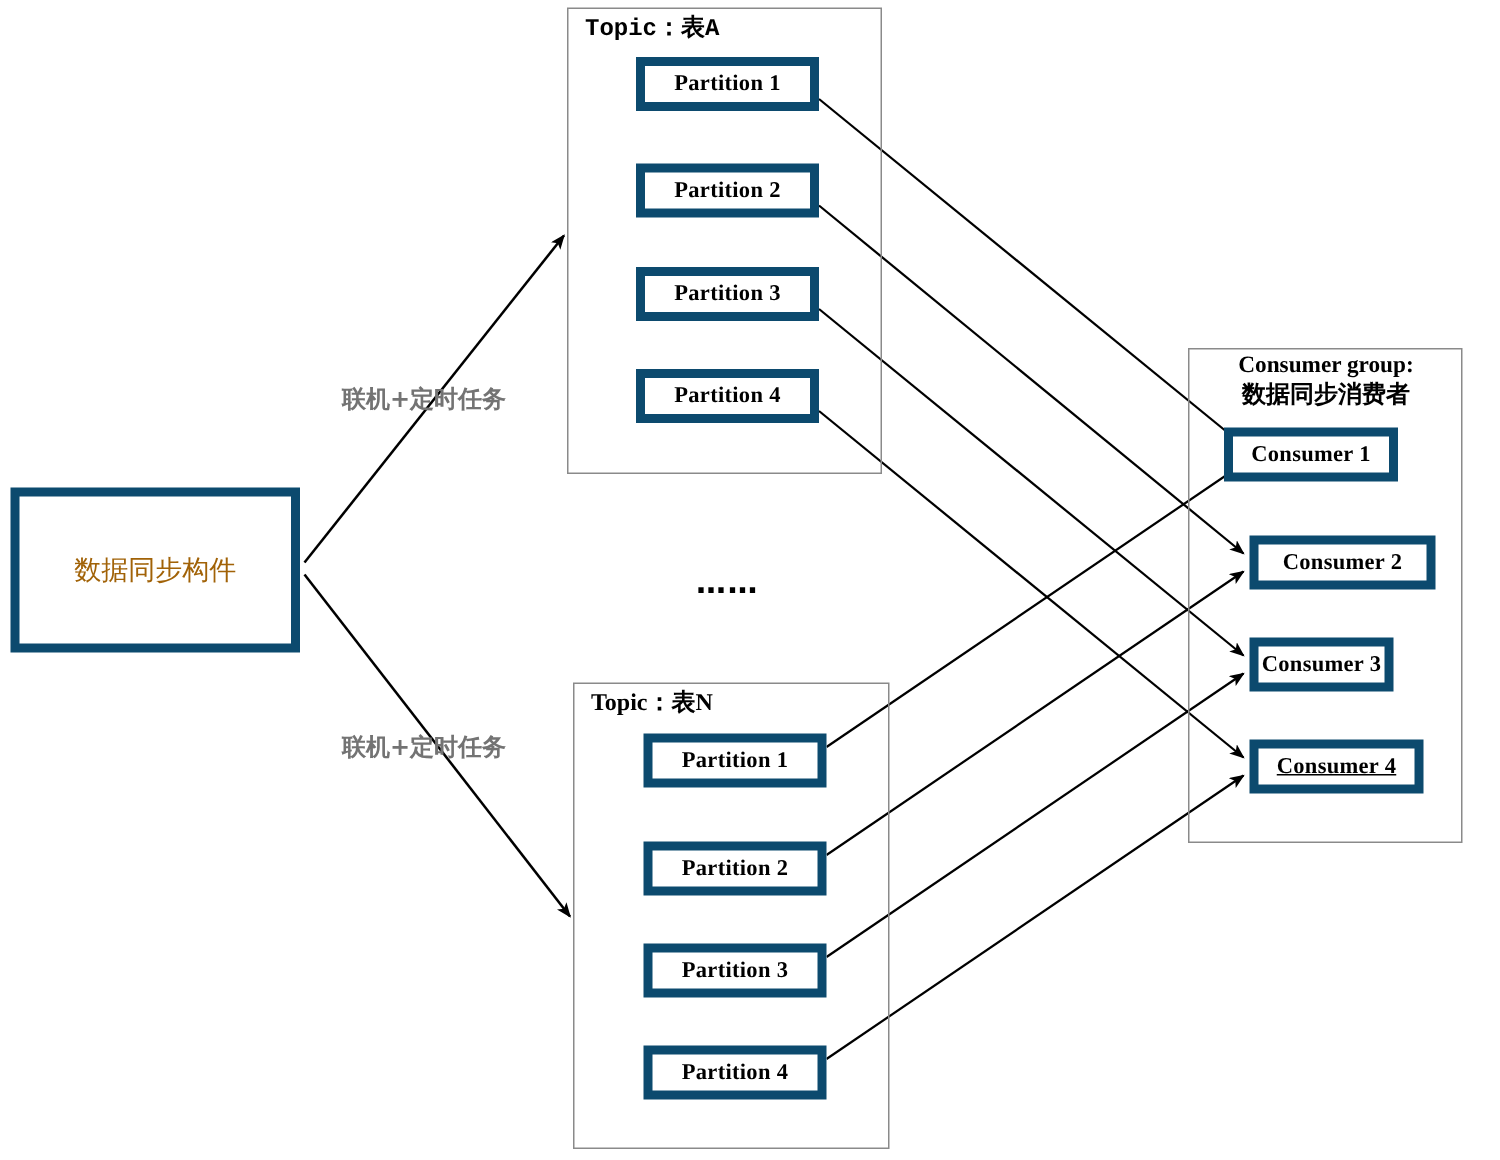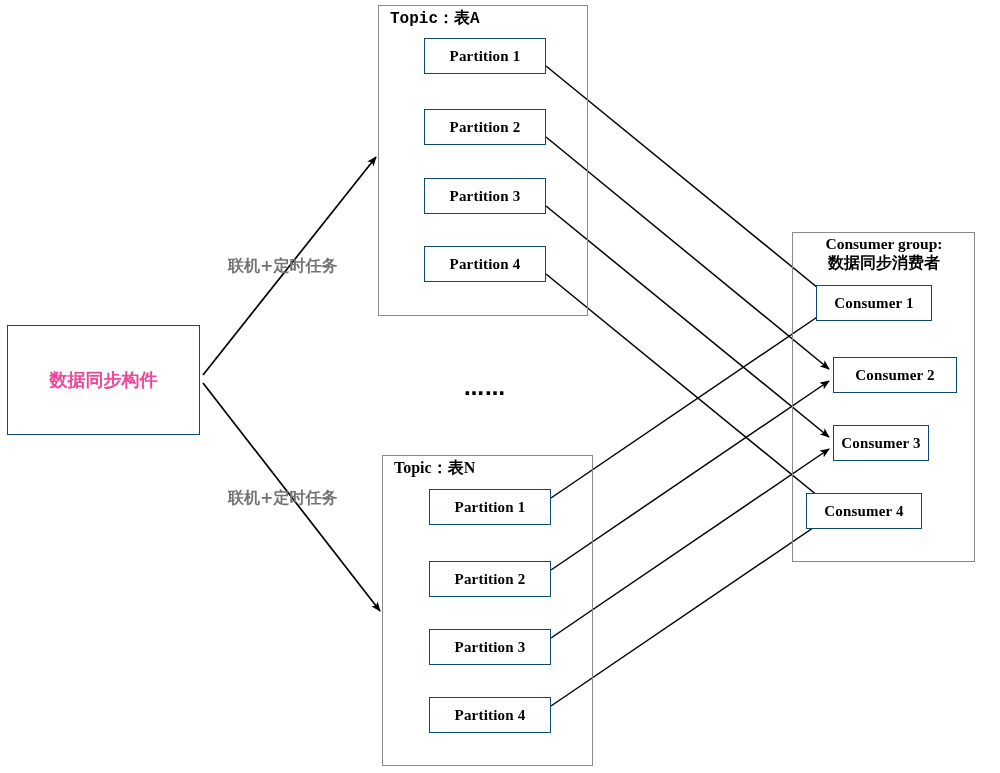--- a/index.html
+++ b/index.html
@@ -27,38 +27,38 @@
     position: absolute;
     box-sizing: border-box;
     border: 1px solid #808080;
     background: transparent;
   }
   .container-box {
     border: 1px solid #8a8a8a;
     background: transparent;
   }
   .node-box {
-    border: 1px solid #0c4a6e;
+    border: 6px solid #0c4a6e;
     background: #ffffff;
     display: flex;
     align-items: center;
     justify-content: center;
   }
   .node-label {
     font-weight: bold;
     font-size: 15px;
     color: #000000;
     letter-spacing: 0.2px;
     white-space: nowrap;
   }
   .source-label {
     font-family: "DejaVu Sans", "Liberation Sans", sans-serif;
-    font-weight: bold;
+    font-weight: normal;
     font-size: 18px;
-    color: #ec4899;
+    color: #a16207;
     white-space: nowrap;
   }
   .topic-title {
     position: absolute;
     font-weight: bold;
     font-size: 16px;
     color: #000;
     white-space: nowrap;
     font-family: "Liberation Serif", "DejaVu Serif", serif;
   }
@@ -181,17 +181,17 @@
 
   <div class="box node-box" style="left:816px; top:285px; width:116px; height:36px;">
     <span class="node-label">Consumer 1</span>
   </div>
   <div class="box node-box" style="left:833px; top:357px; width:124px; height:36px;justify-content:center;">
     <span class="node-label">Consumer 2</span>
   </div>
   <div class="box node-box" style="left:833px; top:425px; width:96px; height:36px;">
     <span class="node-label">Consumer 3</span>
   </div>
-  <div class="box node-box" style="left:806px; top:493px; width:116px; height:36px;">
+  <div class="box node-box" style="left:833px; top:493px; width:116px; height:36px;text-decoration:underline;">
     <span class="node-label">Consumer 4</span>
   </div>
 
 </div>
 
 </body></html>

